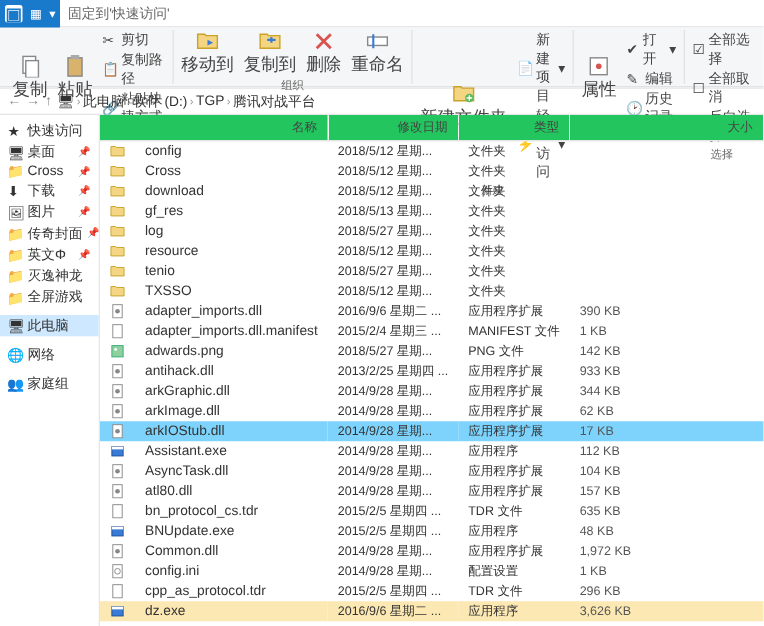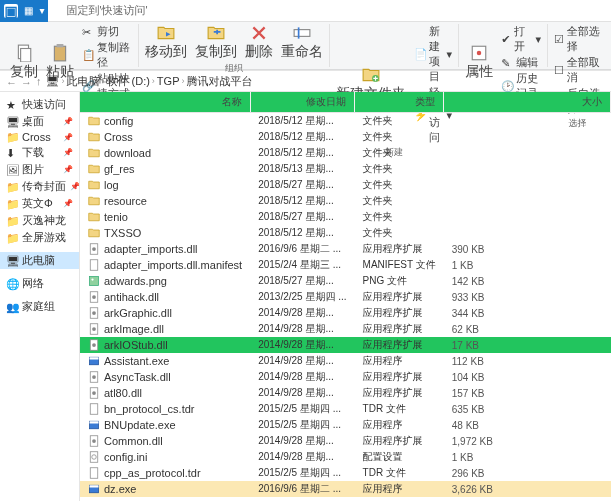--- a/index.html
+++ b/index.html
@@ -26,41 +26,41 @@
 .nav-pane { width: 80px; background: #fff; border-right: 1px solid #e5e5e5; padding: 4px 0; overflow: hidden; flex-shrink: 0; }
 .nav-pane .ni { display: flex; align-items: center; gap: 4px; padding: 1px 6px; color: #333; cursor: pointer; white-space: nowrap; }
 .nav-pane .ni.sel { background: #cde8ff; }
 .nav-pane .ni .ic { width: 12px; height: 12px; display: inline-block; flex-shrink: 0; }
 .nav-pane .ni .pin { color: #7a7a7a; font-size: 8px; margin-left: auto; }
 .nav-pane .sp { height: 6px; }
 .files { flex: 1; overflow: auto; }
 .files table { width: 100%; border-collapse: collapse; }
 .files th { text-align: right; font-weight: normal; color: #444; padding: 3px 8px; border-bottom: 1px solid #e5e5e5; border-right: 1px solid #f0f0f0; background: #22c55e; position: sticky; top: 0; font-size: 10px; }
 .files td { padding: 1px 8px; color: #333; white-space: nowrap; font-size: 10px; }
-.files tr.sel { background: #22c55e; }
+.files tr.sel { background: #7dd3fc; }
 .files tr.sel2 { background: #fce8b3; }
-.files .fn { display: flex; align-items: center; gap: 4px; }
+.files .fn { display: flex; align-items: center; gap: 16px; }
 .files .fic { width: 12px; height: 12px; display: inline-block; flex-shrink: 0; }
 .col-name { width: 135px; }
 .col-date { width: 100px; }
 .col-type { width: 80px; }
 .col-size { text-align: left; margin-top: 24px; }
 .files td.col-size { text-align: left; color: #555; }
 svg { display: block; }
 </style>
 </head>
 <body>
 
 <div class="titlebar">
   <div class="qat">
     <span class="w">▣</span>
     <span class="ic">▦</span>
     <span class="ic">▾</span>
   </div>
-  <div style="padding:0 18px;display:flex;flex-direction:column;gap:0;font-size:9px;color:#666">
+  <div style="padding:0 6px;display:flex;flex-direction:column;gap:0;font-size:9px;color:#666">
     <span>固定到'快速访问'</span>
   </div>
 </div>
 
 <div class="ribbon">
   <div class="rg">
     <div class="row">
       <div class="rb big">
         <svg class="ico" viewBox="0 0 16 16">
             <rect x="3" y="1" width="9" height="12" fill="#fff" stroke="#888"></rect>

